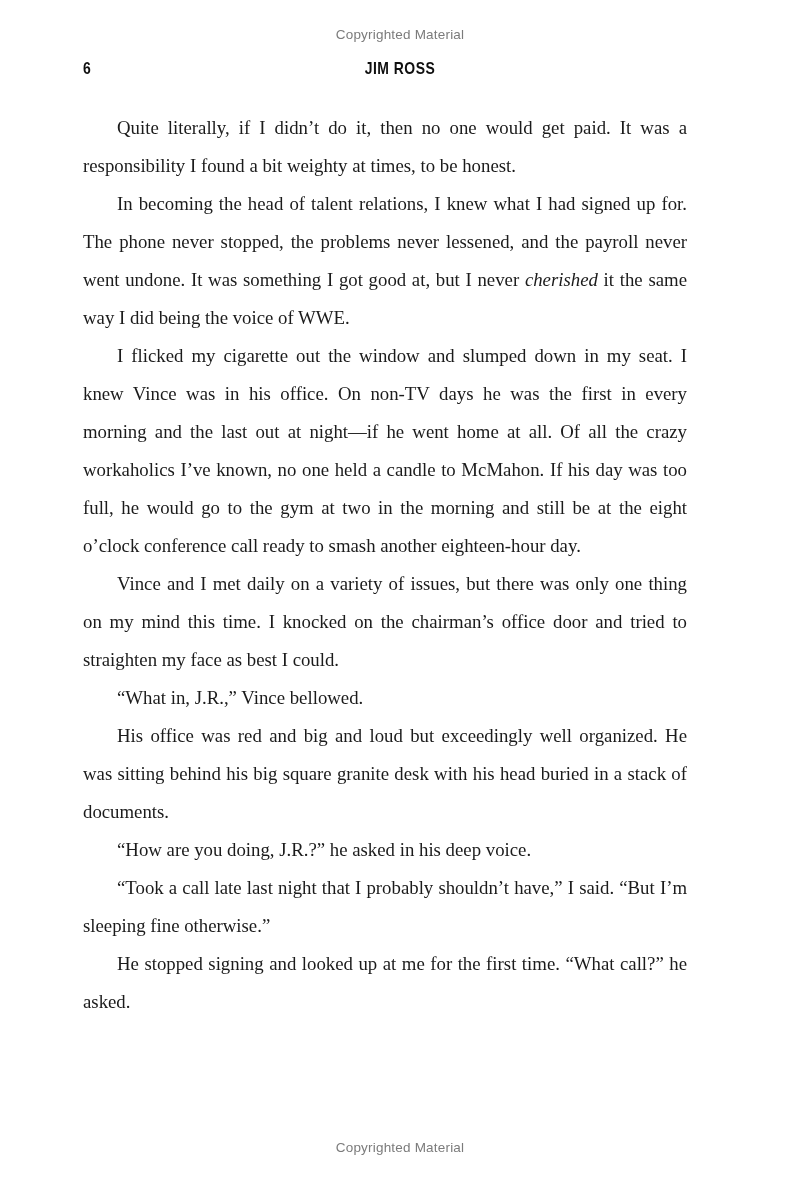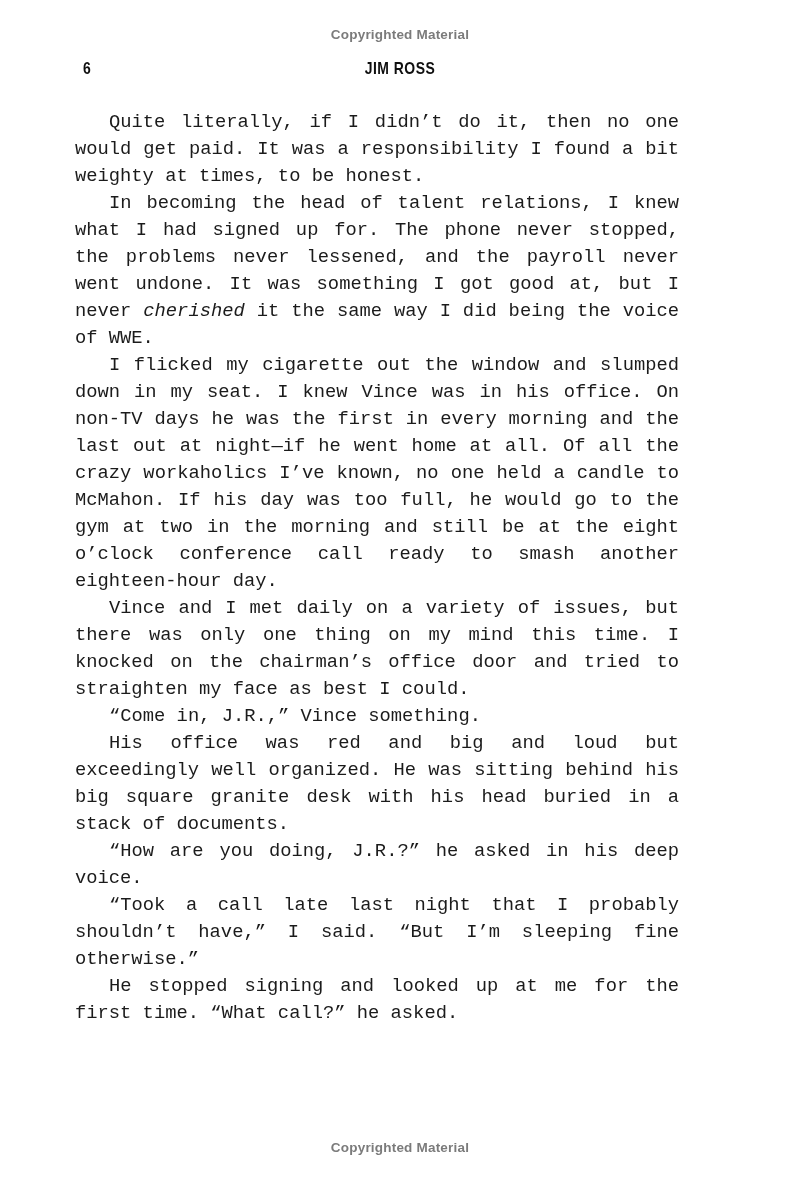--- a/index.html
+++ b/index.html
@@ -13,21 +13,21 @@
     height: 1186px;
     background: #ffffff;
     overflow: hidden;
   }
   .copyright {
     position: absolute;
     left: 0;
     right: 0;
     text-align: center;
     font-family: "Liberation Sans", sans-serif;
-    font-weight: 700;
+    font-weight: 400;
     font-size: 13.5px;
     letter-spacing: 0.2px;
     color: #7b7b7b;
   }
   .copyright.top { top: 27px; }
   .copyright.bottom { top: 1140px; }
 
   .header {
     position: absolute;
     top: 59px;
@@ -54,25 +54,25 @@
     text-align: center;
     font-size: 17px;
     letter-spacing: 0.6px;
     transform: scaleX(0.82);
     transform-origin: center;
   }
 
   .body-text {
     position: absolute;
     top: 109px;
-    left: 75px;
+    left: 83px;
     width: 604px;
-    font-family: Liberation Mono, monospace;
+    font-family: Liberation Serif, serif;
     font-size: 18.8px;
-    line-height: 27px;
+    line-height: 38px;
     color: #1b1b1b;
     text-align: justify;
   }
   .para {
     margin: 0;
     text-indent: 34px;
   }
   .para em {
     font-style: italic;
   }
@@ -86,21 +86,21 @@
   <div class="header">
     <span class="pagenum">6</span>
     <span class="runhead">JIM ROSS</span>
   </div>
 
   <div class="body-text" id="body-text">
       <p class="para"><span>Quite literally, if I didn’t do it, then no one would get paid. It was a responsibility I found a bit weighty at times, to be honest.</span></p>
       <p class="para"><span>In becoming the head of talent relations, I knew what I had signed up for. The phone never stopped, the problems never lessened, and the payroll never went undone. It was something I got good at, but I never </span><em>cherished</em><span> it the same way I did being the voice of WWE.</span></p>
       <p class="para"><span>I flicked my cigarette out the window and slumped down in my seat. I knew Vince was in his office. On non-TV days he was the first in every morning and the last out at night—if he went home at all. Of all the crazy workaholics I’ve known, no one held a candle to McMahon. If his day was too full, he would go to the gym at two in the morning and still be at the eight o’clock conference call ready to smash another eighteen-hour day.</span></p>
       <p class="para"><span>Vince and I met daily on a variety of issues, but there was only one thing on my mind this time. I knocked on the chairman’s office door and tried to straighten my face as best I could.</span></p>
-      <p class="para"><span>“Come in, J.R.,” Vince something.</span></p>
+      <p class="para"><span>“What in, J.R.,” Vince bellowed.</span></p>
       <p class="para"><span>His office was red and big and loud but exceedingly well organized. He was sitting behind his big square granite desk with his head buried in a stack of documents.</span></p>
       <p class="para"><span>“How are you doing, J.R.?” he asked in his deep voice.</span></p>
       <p class="para"><span>“Took a call late last night that I probably shouldn’t have,” I said. “But I’m sleeping fine otherwise.”</span></p>
       <p class="para"><span>He stopped signing and looked up at me for the first time. “What call?” he asked.</span></p>
     </div>
 
   <div class="copyright bottom">Copyrighted Material</div>
 </div>
 
 </body></html>

